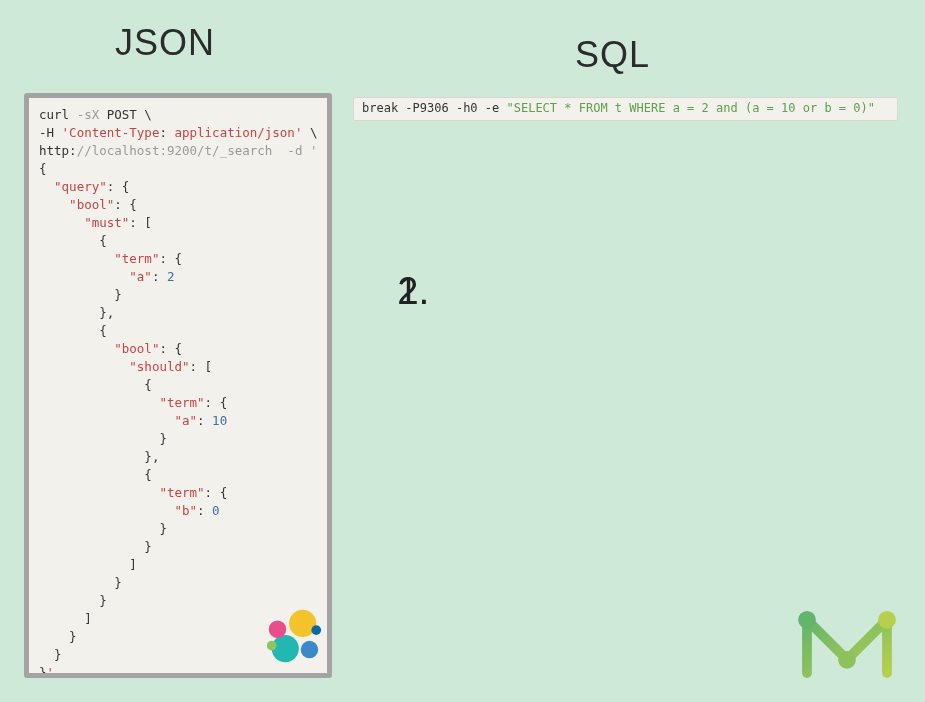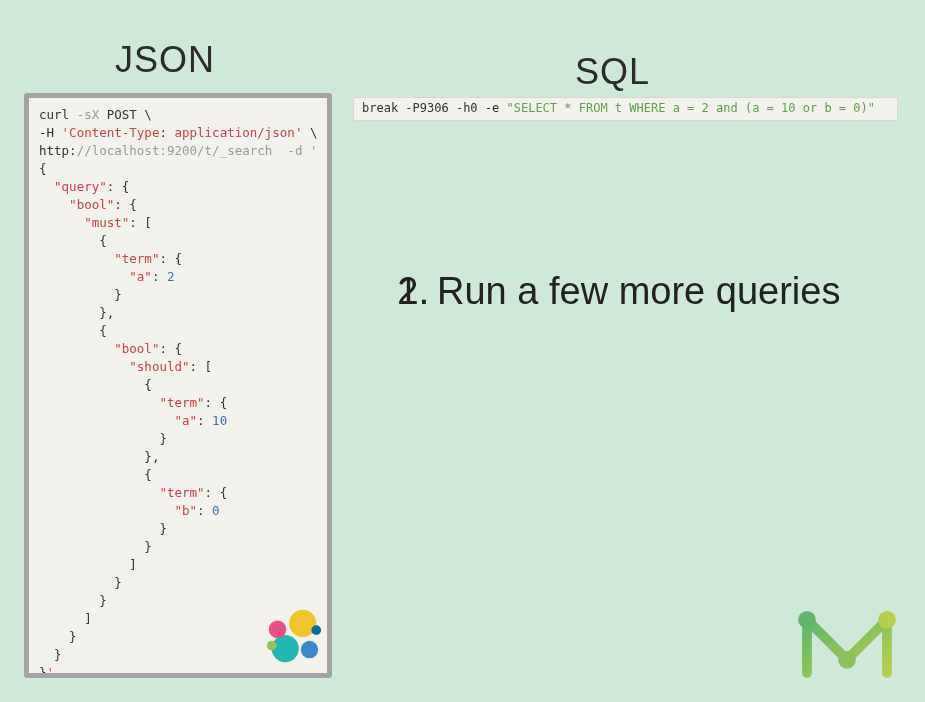--- a/index.html
+++ b/index.html
@@ -16,21 +16,20 @@
     top: 22px;
     left: 0;
     width: 100%;
     display: flex;
   }
   .left-h, .right-h {
     font-size: 36px;
     font-weight: 400;
     color: #2b2b2b;
     letter-spacing: 1px;
-    margin-top: 17px;
   }
   .left-h { position: absolute; left: 115px; top: 0; }
   .right-h { position: absolute; left: 575px; top: 12px; }
 
   .json-box {
     position: absolute;
     left: 24px;
     top: 93px;
     width: 308px;
     height: 585px;
@@ -144,21 +143,20 @@
 
 <div class="sql-box"><span>break -P9306 -h0 -e </span><span class="c-green">"SELECT * FROM t WHERE a = 2 and (a = 10 or b = 0)"</span></div>
 
 <div class="list-wrap">
   <ol class="points">
     <li>
       <span class="num">1.</span>
     </li>
     <li>
       <span class="num">2.</span>
-      <span>Run a few more queries</span>
     </li>
   </ol>
 </div>
 
 <svg class="elastic-logo" viewBox="0 0 64 64">
   <circle cx="42" cy="19" r="14" fill="#f3c32d"></circle>
   <circle cx="24" cy="45" r="14" fill="#22b7b0"></circle>
   <circle cx="16" cy="25" r="9" fill="#e94e8a"></circle>
   <circle cx="49" cy="46" r="9" fill="#3b89c9"></circle>
   <circle cx="10" cy="42" r="5" fill="#90c55c"></circle>

